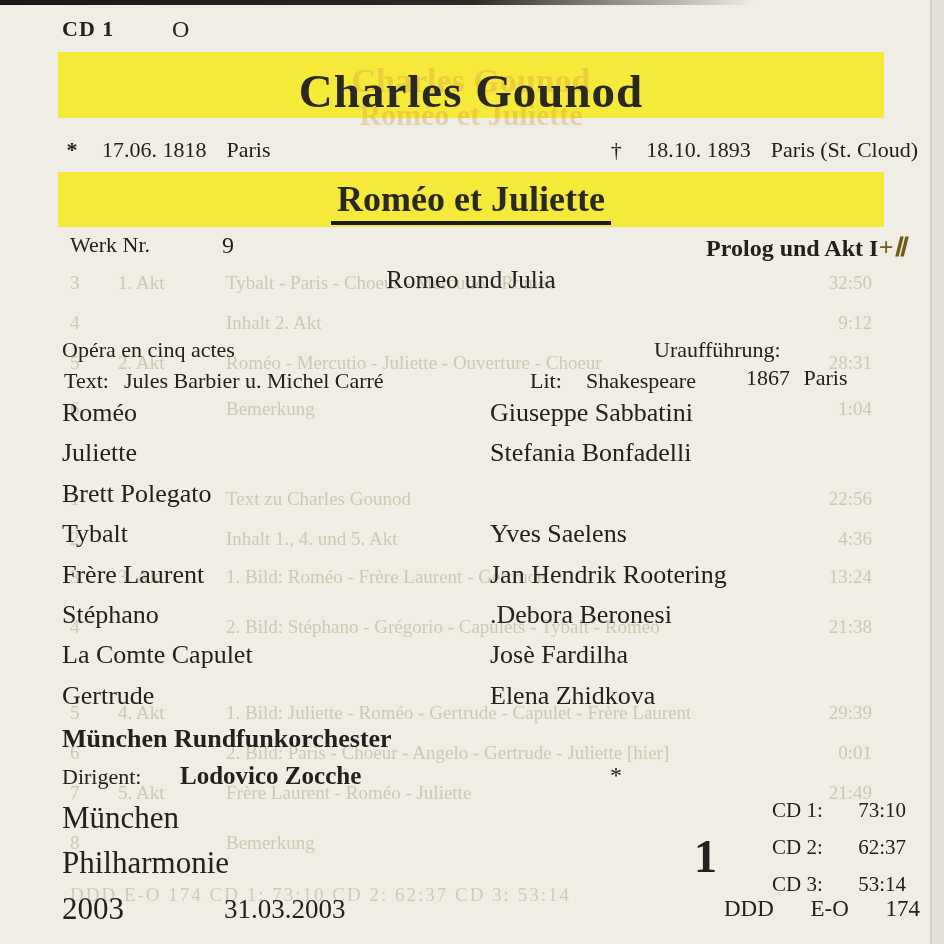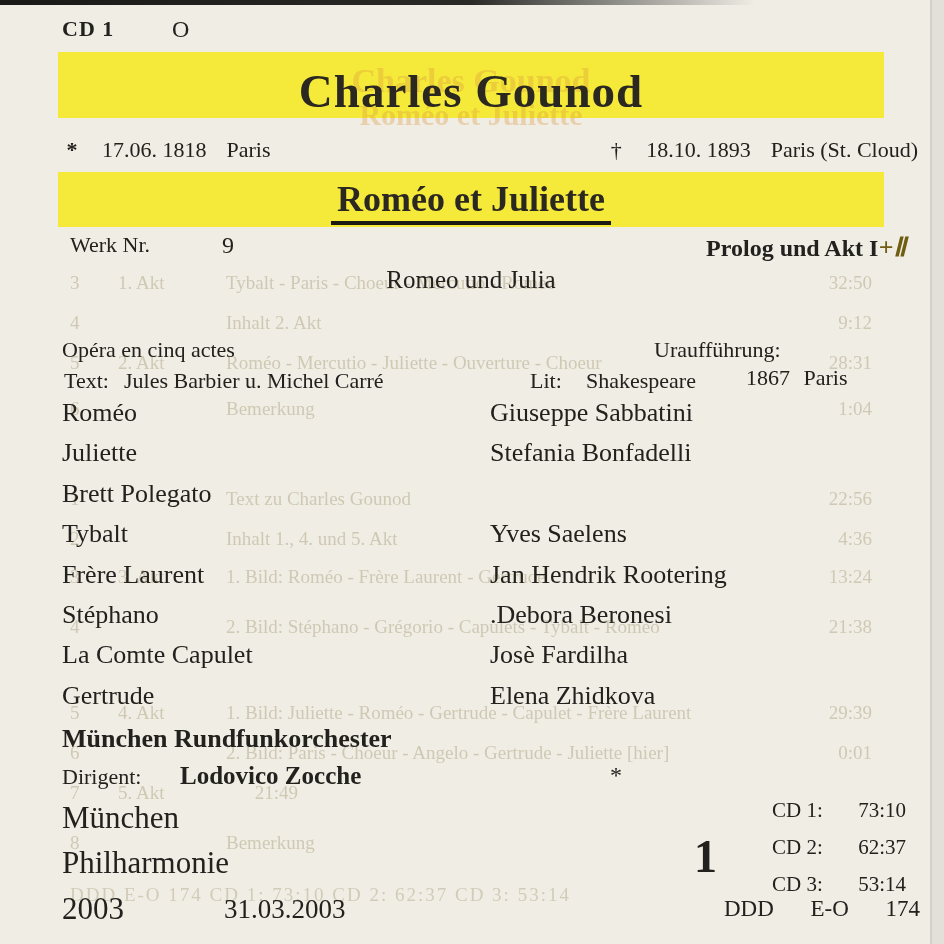--- a/index.html
+++ b/index.html
@@ -149,20 +149,21 @@
   </div>
   <div class="ghost-line" style="top:742px">
     <span class="g-num">6</span>
     <span class="g-act"></span>
     <span class="g-desc">2. Bild: Paris - Choeur - Angelo - Gertrude - Juliette [hier]</span>
     <span class="g-time">0:01</span>
   </div>
   <div class="ghost-line" style="top:782px">
     <span class="g-num">7</span>
     <span class="g-act">5. Akt</span>
+    <span class="g-desc">Frère Laurent - Roméo - Juliette</span>
     <span class="g-time">21:49</span>
   </div>
   <div class="ghost-line" style="top:832px">
     <span class="g-num">8</span>
     <span class="g-act"></span>
     <span class="g-desc">Bemerkung</span>
     <span class="g-time"></span>
   </div>
   <div class="ghost-bottom">DDD   E-O   174    CD 1:    73:10    CD 2:    62:37    CD 3:    53:14</div>
   <div class="ghost-banner-time">2:10</div>

